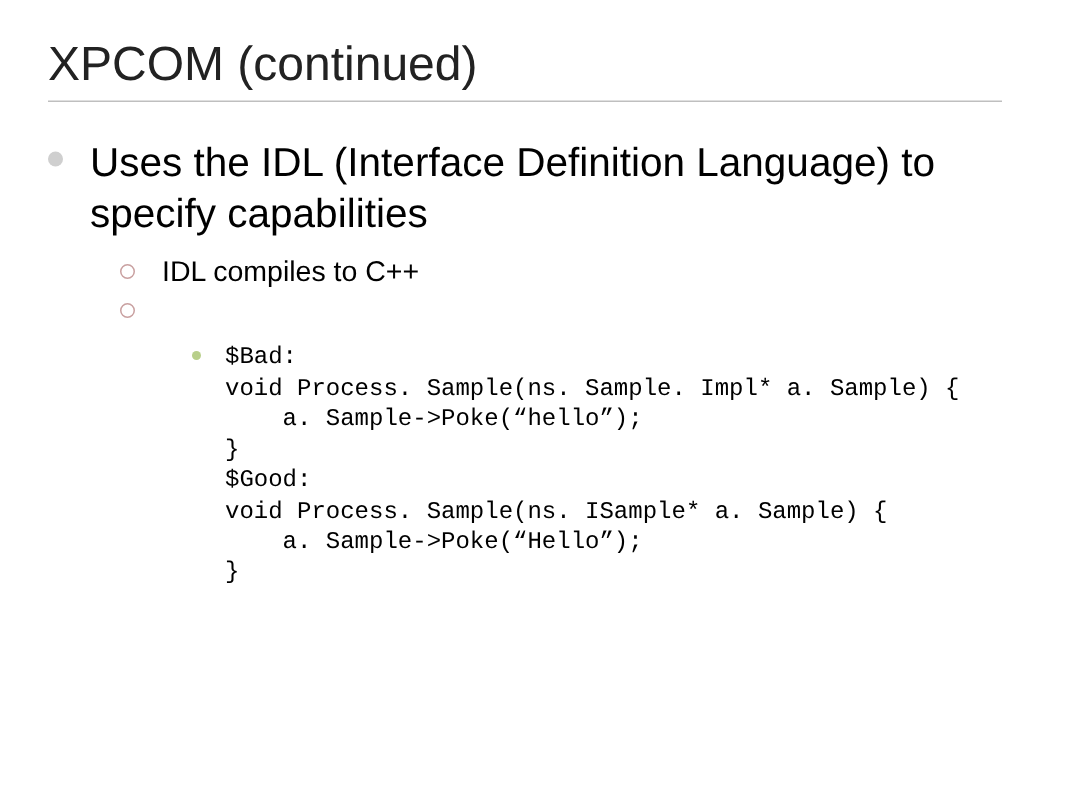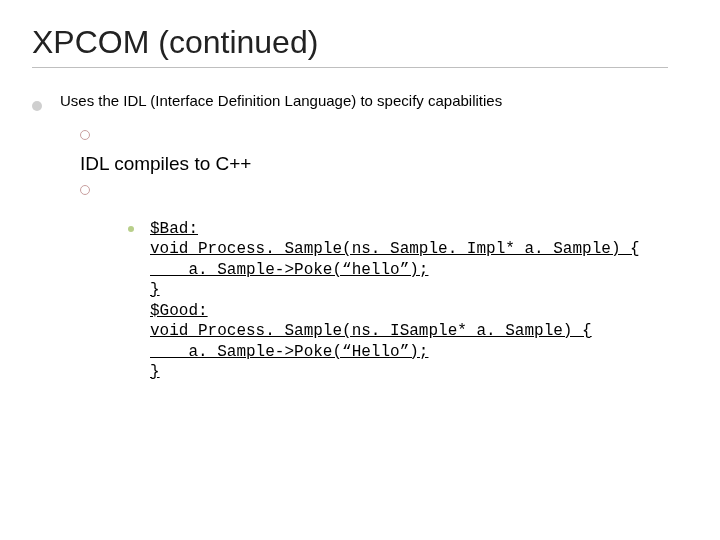--- a/index.html
+++ b/index.html
@@ -54,36 +54,35 @@
   }
   .sq-disc {
     display: inline-block;
     width: 6px;
     height: 6px;
     border-radius: 50%;
     background: #b8cf8a;
     margin-top: 6px;
   }
   .lvl1-text {
-    font-size: 15px;
+    font-size: 27px;
     line-height: 1.25;
   }
   .lvl2 {
     margin-left: 48px;
     margin-top: 10px;
   }
   .lvl2-text {
     font-size: 19px;
     line-height: 1.3;
   }
-  .lvl2 .row { margin-bottom: 2px; flex-direction: column; }
+  .lvl2 .row { margin-bottom: 2px; }
   .lvl3 {
     margin-left: 96px;
     margin-top: 12px;
-    text-decoration: underline;
   }
   .lvl3 .bullet-col { width: 22px; flex: 0 0 22px; }
   .code {
     font-family: "Courier New", Courier, monospace;
     font-size: 16px;
     line-height: 1.28;
     white-space: pre;
   }
 </style>
 </head>

